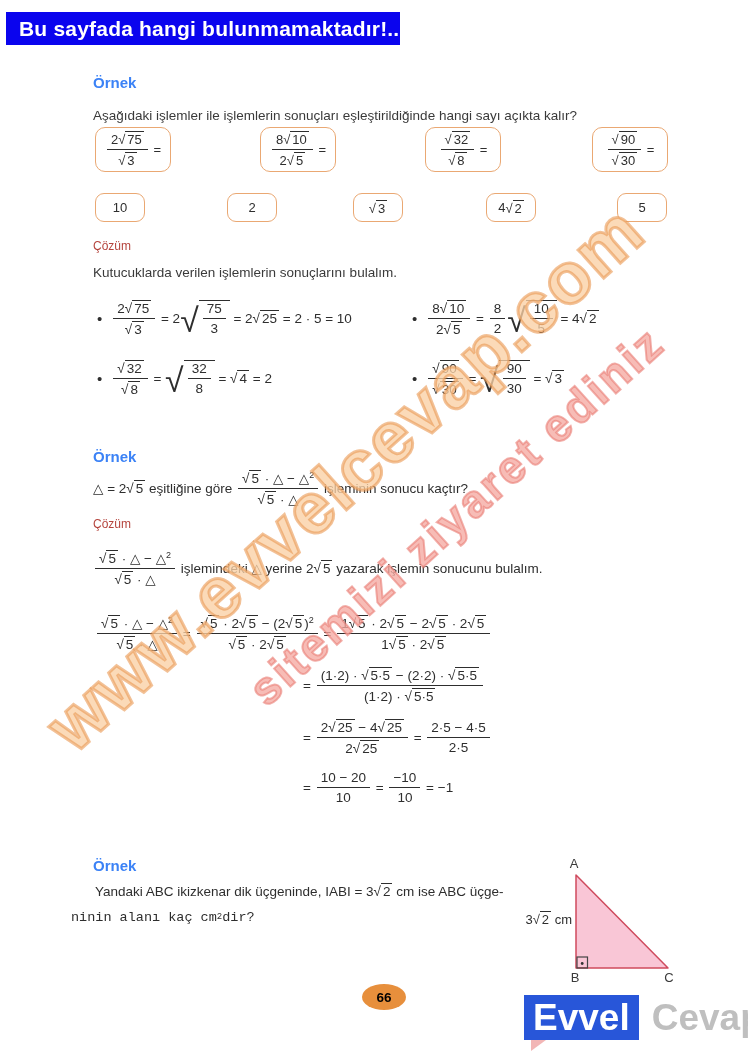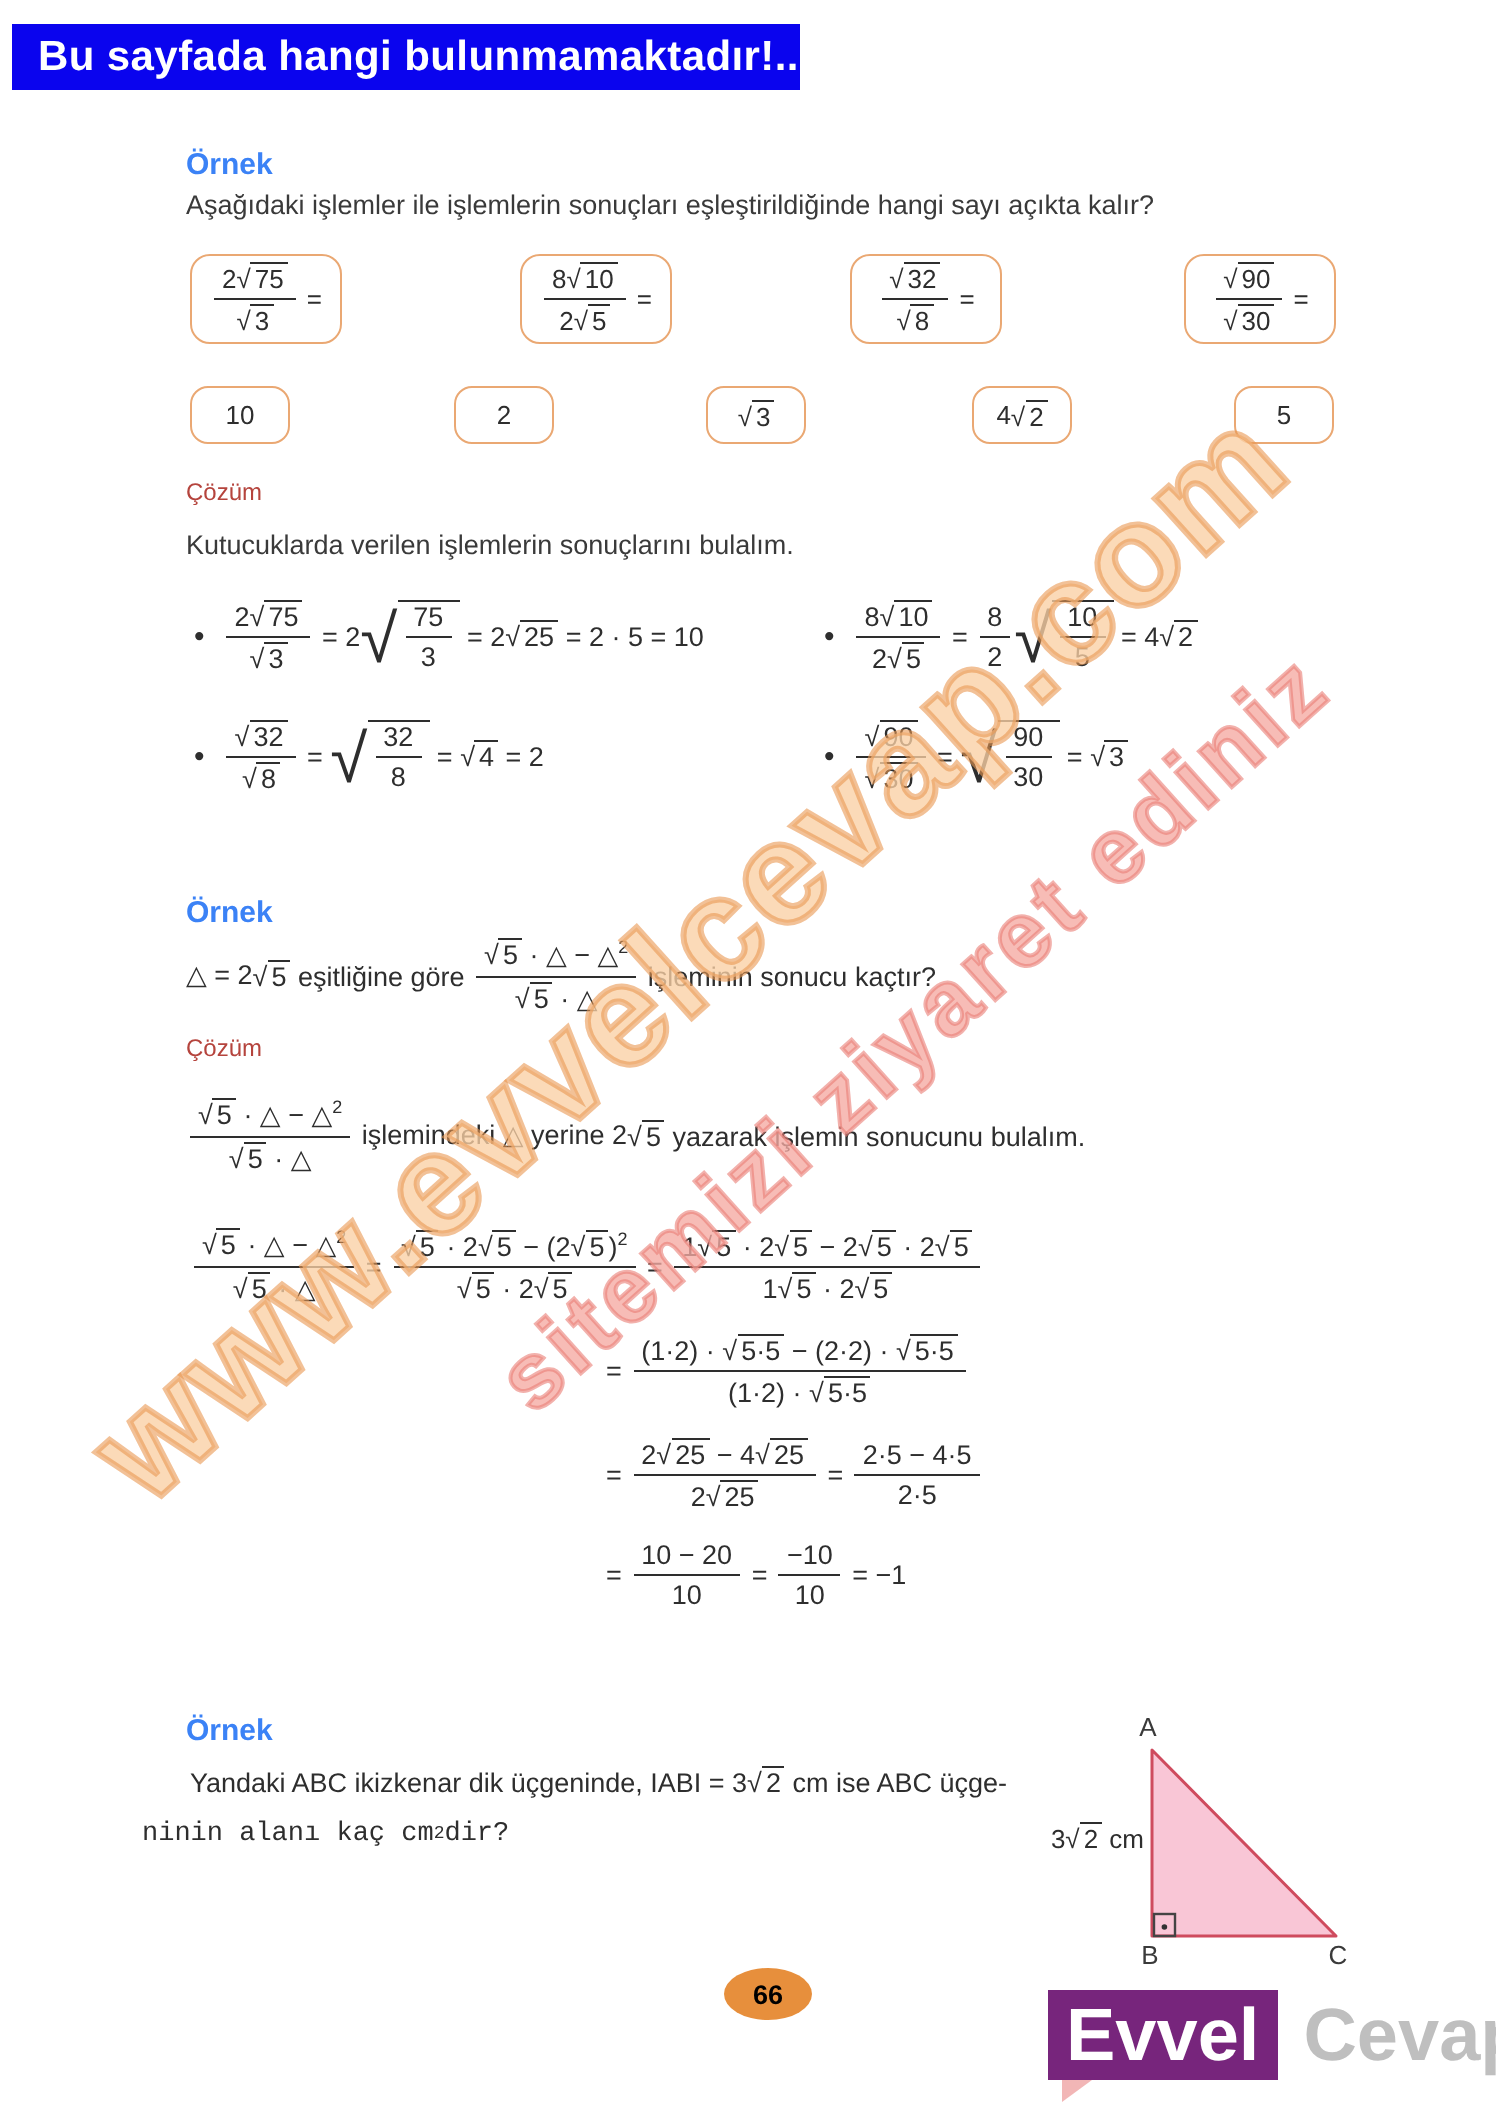--- a/index.html
+++ b/index.html
@@ -54,40 +54,40 @@
   .tri { position:absolute; left:520px; top:856px; }
   .side-label { position:absolute; left:514px; top:911px; width:58px; justify-content:flex-end; font-size:13px; }
 
   
   .badge {
     position:absolute; left:362px; top:984px; width:44px; height:26px;
     background:#e78f3c; border-radius:50%; color:#000000; font-size:13.5px; font-weight:bold;
     display:flex; align-items:center; justify-content:center;
   }
   .logo { position:absolute; left:524px; top:995px; display:flex; gap:13px; align-items:flex-start; opacity:.95; }
-  .logo-bubble { position:relative; background:#701a75; color:#ffffff; font-size:37px; font-weight:bold; line-height:45px; padding:0 9px; }
+  .logo-bubble { position:relative; background:#1d4ed8; color:#ffffff; font-size:37px; font-weight:bold; line-height:45px; padding:0 9px; }
   .logo-bubble:after { content:""; position:absolute; left:7px; bottom:-11px; width:0; height:0; border-left:15px solid #f2b3b3; border-bottom:11px solid transparent; }
   .logo-gray { color:#bcbcbc; font-size:37px; font-weight:bold; line-height:45px; }
 
   
   .wm { position:absolute; transform-origin:0 0; white-space:nowrap; pointer-events:none; z-index:40; font-weight:800; }
   .wm1 { left:30px; top:706px; font-size:72px; transform:rotate(-42deg);
          color:rgba(250,208,164,.78); -webkit-text-stroke:3px rgba(234,152,82,.6); letter-spacing:2px; }
   .wm2 { left:238px; top:676px; font-size:46px; transform:rotate(-42deg);
          color:rgba(245,169,162,.78); -webkit-text-stroke:2px rgba(233,125,117,.6); letter-spacing:3px; }
 </style>
 </head>
 <body>
 
 <div class="page">
 
   <div class="banner">Bu sayfada hangi bulunmamaktadır!..</div>
 
   <div class="ex-heading" style="left:93px; top:74px;">Örnek</div>
-  <div class="btext" style="left:93px; top:95px;">Aşağıdaki işlemler ile işlemlerin sonuçları eşleştirildiğinde hangi sayı açıkta kalır?</div>
+  <div class="btext" style="left:93px; top:108px;">Aşağıdaki işlemler ile işlemlerin sonuçları eşleştirildiğinde hangi sayı açıkta kalır?</div>
 
   <div class="expr-box" style="left:95px;"><span class="frac"><span class="num">2<span class="rad"><span class="rsign">√</span><span class="rbody">75</span></span></span><span class="den"><span class="rad"><span class="rsign">√</span><span class="rbody">3</span></span></span></span> =</div>
   <div class="expr-box" style="left:260px;"><span class="frac"><span class="num">8<span class="rad"><span class="rsign">√</span><span class="rbody">10</span></span></span><span class="den">2<span class="rad"><span class="rsign">√</span><span class="rbody">5</span></span></span></span> =</div>
   <div class="expr-box" style="left:425px;"><span class="frac"><span class="num"><span class="rad"><span class="rsign">√</span><span class="rbody">32</span></span></span><span class="den"><span class="rad"><span class="rsign">√</span><span class="rbody">8</span></span></span></span> =</div>
   <div class="expr-box" style="left:592px;"><span class="frac"><span class="num"><span class="rad"><span class="rsign">√</span><span class="rbody">90</span></span></span><span class="den"><span class="rad"><span class="rsign">√</span><span class="rbody">30</span></span></span></span> =</div>
 
   <div class="ans-box" style="left:95px;">10</div>
   <div class="ans-box" style="left:227px;">2</div>
   <div class="ans-box" style="left:353px;"><span class="rad"><span class="rsign">√</span><span class="rbody">3</span></span></div>
   <div class="ans-box" style="left:486px;">4<span class="rad"><span class="rsign">√</span><span class="rbody">2</span></span></div>

